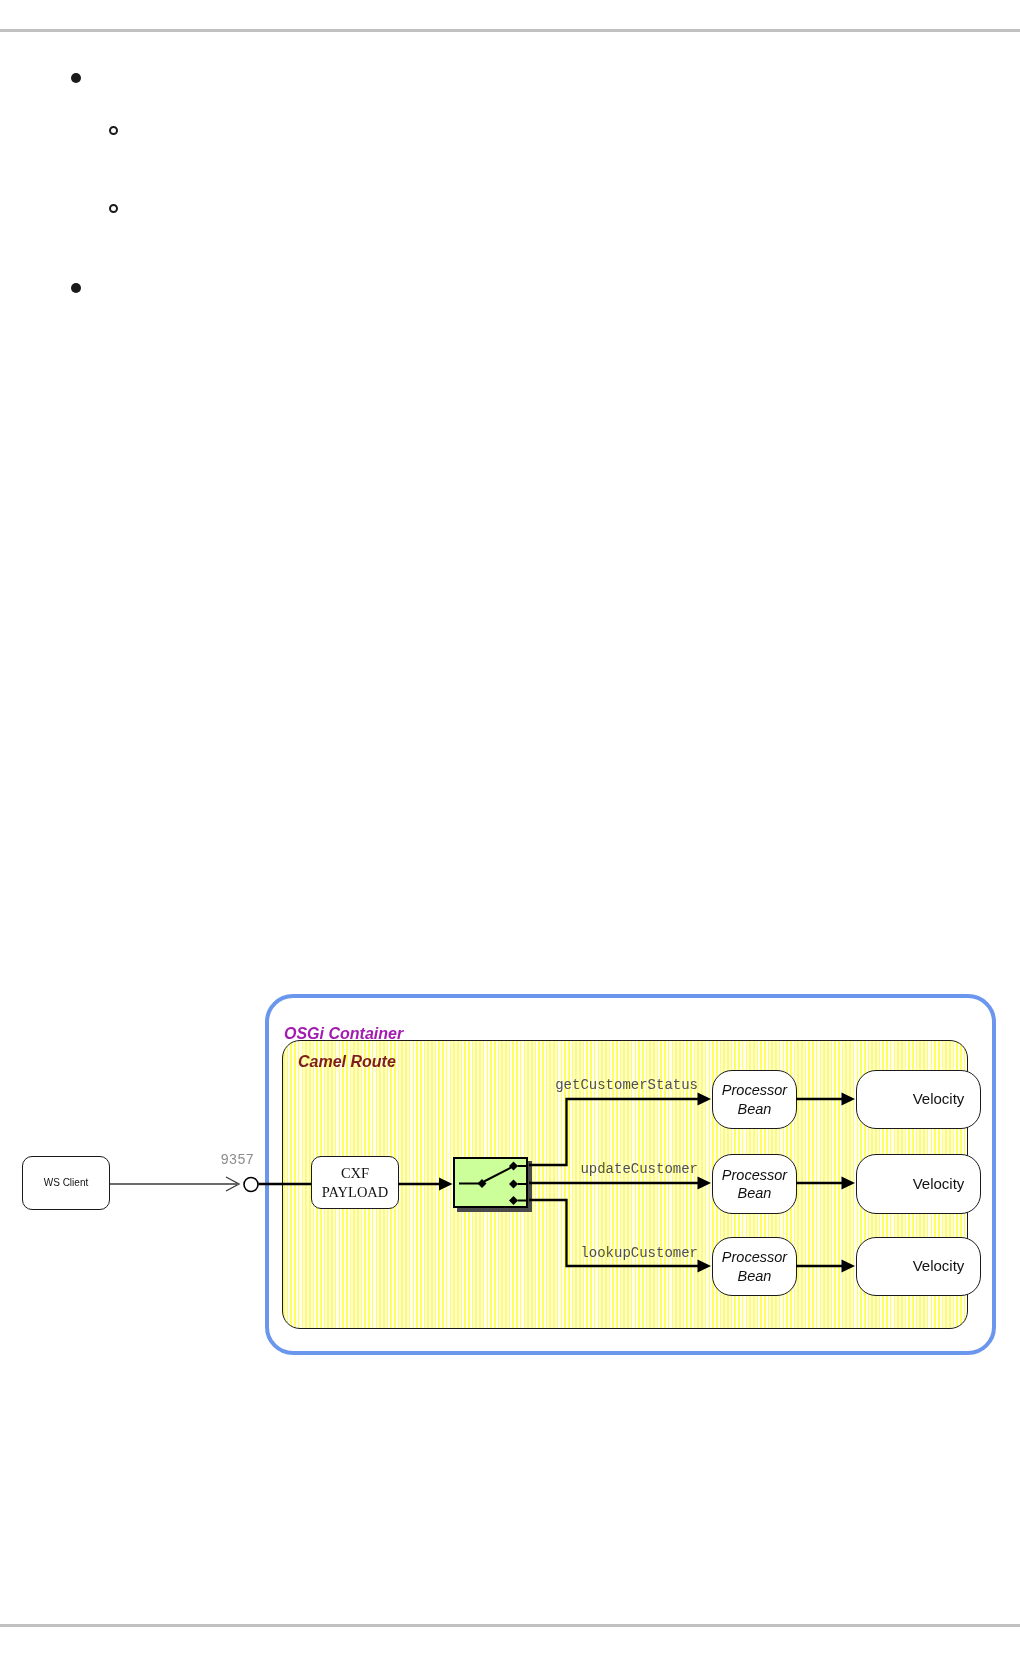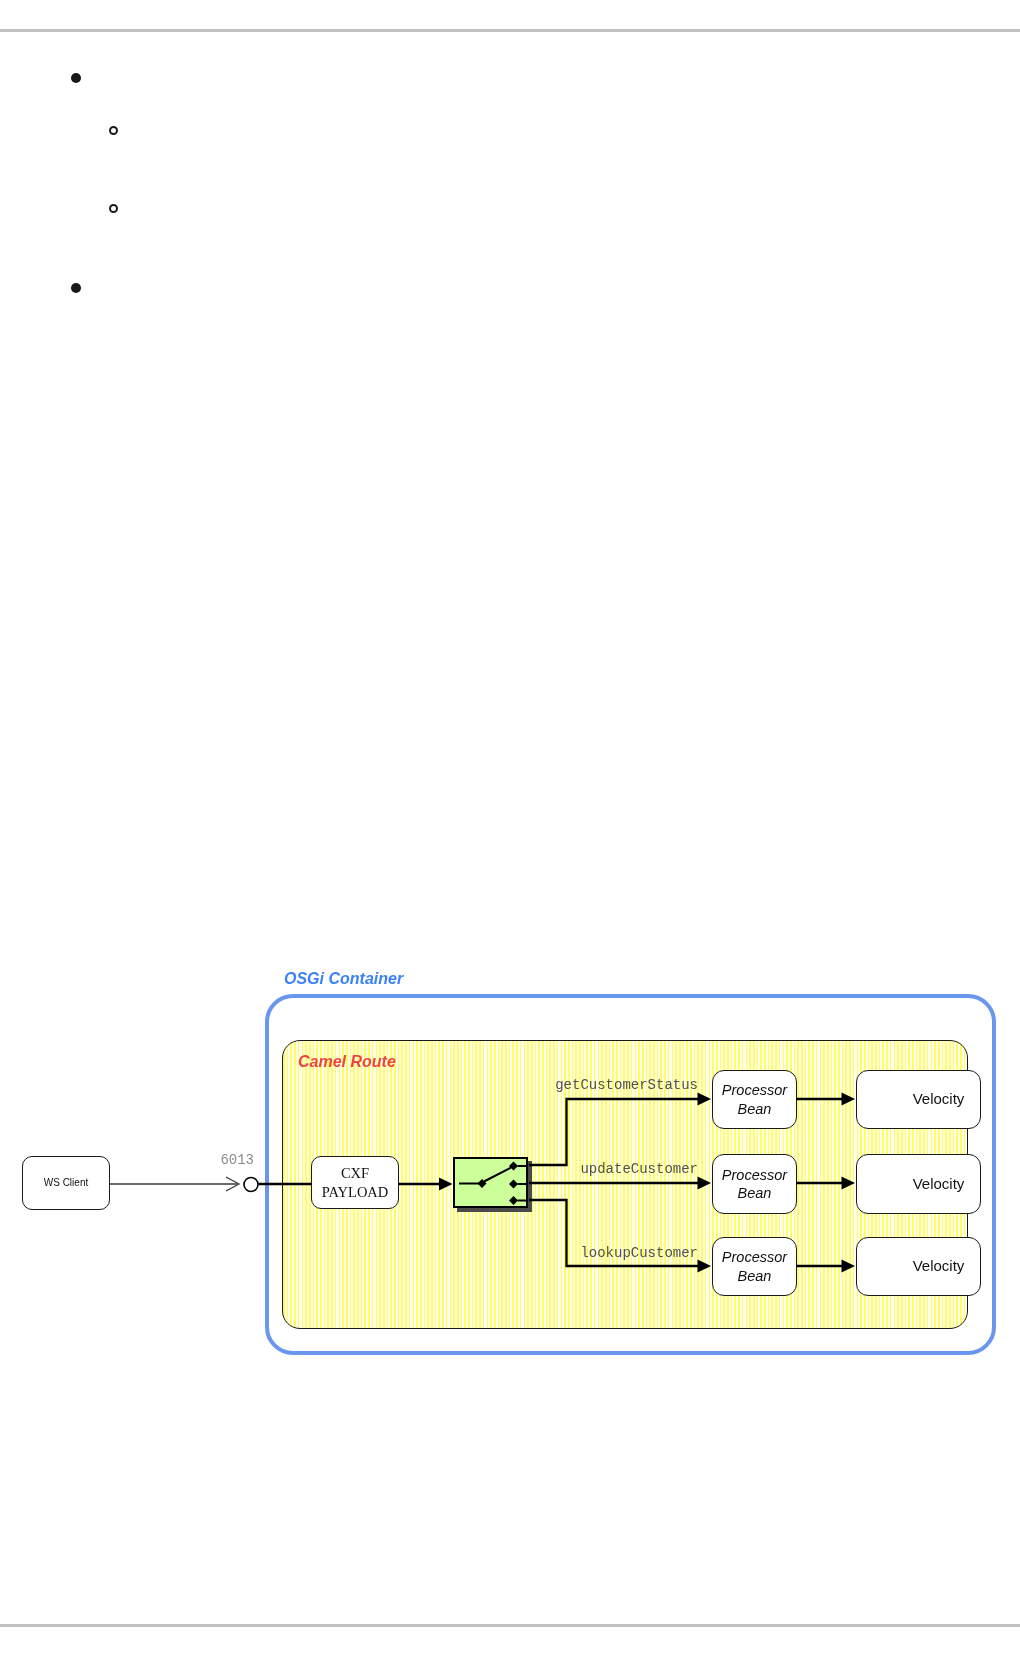--- a/index.html
+++ b/index.html
@@ -5,31 +5,31 @@
   html,body{margin:0;padding:0;background:#fff;}
   #page{position:relative;width:1020px;height:1656px;background:#ffffff;overflow:hidden;
         font-family:"Liberation Sans",sans-serif;}
   .rule{position:absolute;left:0;width:1020px;height:3px;background:#c0c0c0;}
   .bullet-filled{position:absolute;width:10px;height:10px;border-radius:50%;background:#1a1a1a;}
   .bullet-hollow{position:absolute;width:5px;height:5px;border-radius:50%;background:#fff;border:2.4px solid #1a1a1a;}
 
   
   #osgi{position:absolute;left:265px;top:994px;width:723px;height:353px;
         border:4px solid #6b96ee;border-radius:28px;background:#ffffff;}
-  #osgi-label{position:absolute;left:284px;top:970px;font-size:16px;font-style:italic;font-weight:bold;color:#3b82f6;}
+  #osgi-label{position:absolute;left:284px;top:1025px;font-size:16px;font-style:italic;font-weight:bold;color:#a21caf;}
   #camel{position:absolute;left:282px;top:1040px;width:684px;height:287px;
          border:1.5px solid #1a1a1a;border-radius:18px;
          background:repeating-linear-gradient(90deg,#ffff5e 0px,#ffff5e 1.6px,#fffdf0 1.6px,#fffdf0 3.7px);}
-  #camel-label{position:absolute;left:298px;top:1053px;font-size:16px;font-style:italic;font-weight:600;color:#ef4444;}
+  #camel-label{position:absolute;left:298px;top:1053px;font-size:16px;font-style:italic;font-weight:600;color:#7f1d1d;}
 
   
   .box{position:absolute;background:#ffffff;border:1.6px solid #1a1a1a;border-radius:10px;
        display:flex;align-items:center;justify-content:center;text-align:center;
        color:#111;white-space:pre-line;line-height:1.25;}
-  .r12{border-radius:12px;}
+  .r12{border-radius:20px;}
   #ws-client{left:22px;top:1156px;width:86px;height:52px;font-size:10px;}
   #cxf{left:311px;top:1156px;width:86px;height:51px;font-size:14.5px;font-family:Liberation Serif, serif;}
   .processor{left:712px;width:83px;font-size:14.5px;font-style:italic;}
   .velocity{left:856px;width:83px;font-size:15px;padding-left:40px;}
   .row1{top:1070px;height:57px;}
   .row2{top:1154px;height:58px;}
   .row3{top:1237px;height:57px;}
 
   
   #router{position:absolute;left:453px;top:1157px;width:75px;height:51px;background:#ccff99;
@@ -75,21 +75,21 @@
 Bean</div>
   <div class="box r12 processor row2">Processor
 Bean</div>
   <div class="box r12 processor row3">Processor
 Bean</div>
 
   <div class="box r12 velocity row1">Velocity</div>
   <div class="box r12 velocity row2">Velocity</div>
   <div class="box r12 velocity row3">Velocity</div>
 
-  <div id="port-label">6013</div>
+  <div id="port-label">9357</div>
   <div class="mono bl1">getCustomerStatus</div>
   <div class="mono bl2">updateCustomer</div>
   <div class="mono bl3">lookupCustomer</div>
 
   <svg id="wires" viewBox="0 0 1020 1656" xmlns="http://www.w3.org/2000/svg">
 
     <g>
       <line x1="110" y1="1184" x2="237" y2="1184" stroke="#3a3a3a" stroke-width="1.3"></line>
       <path d="M226,1177 L239,1184 L226,1191" fill="none" stroke="#3a3a3a" stroke-width="1.3"></path>
     </g>

